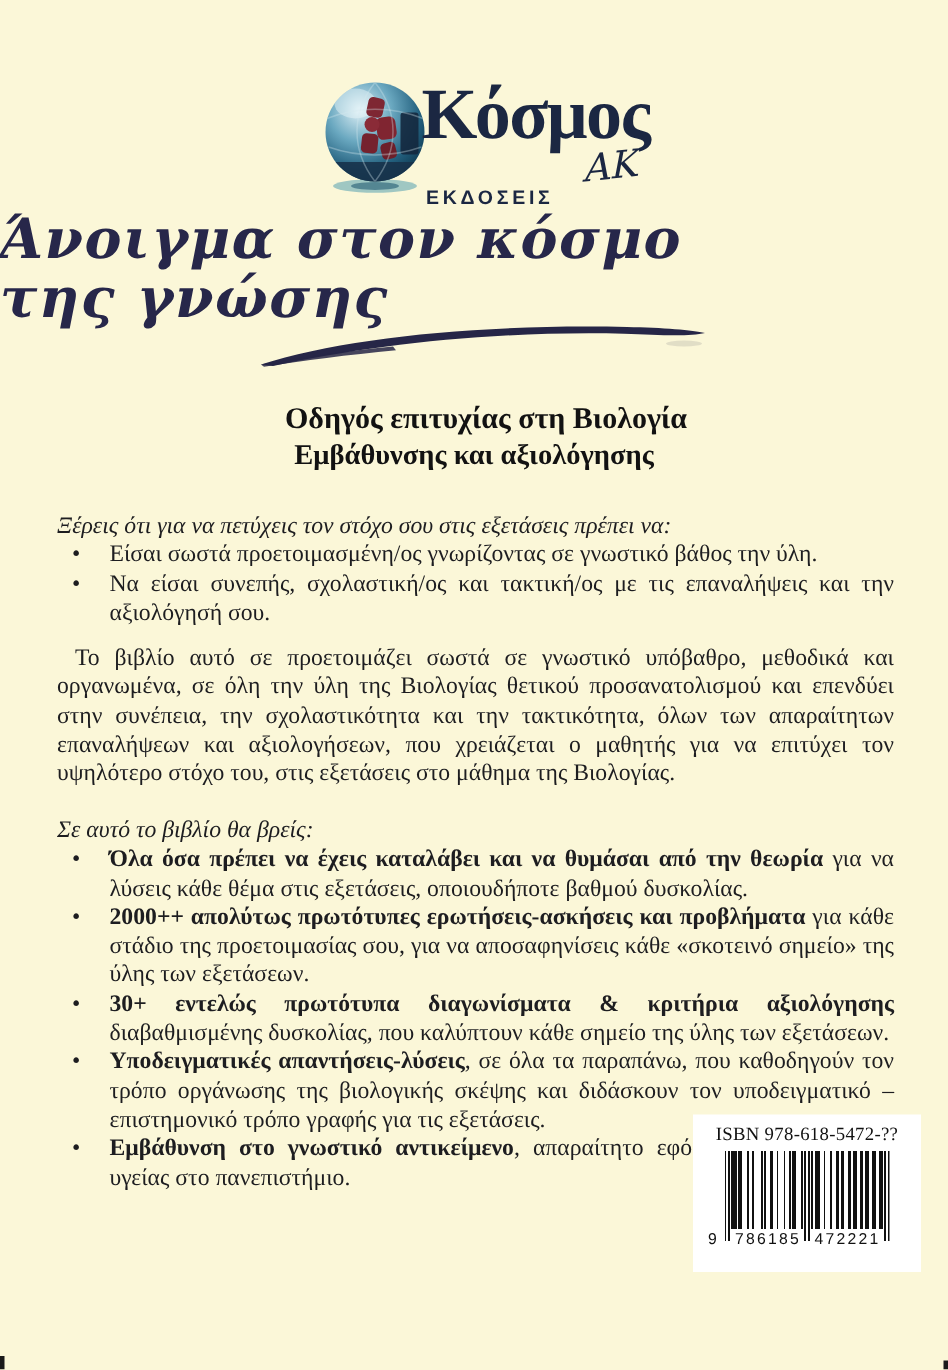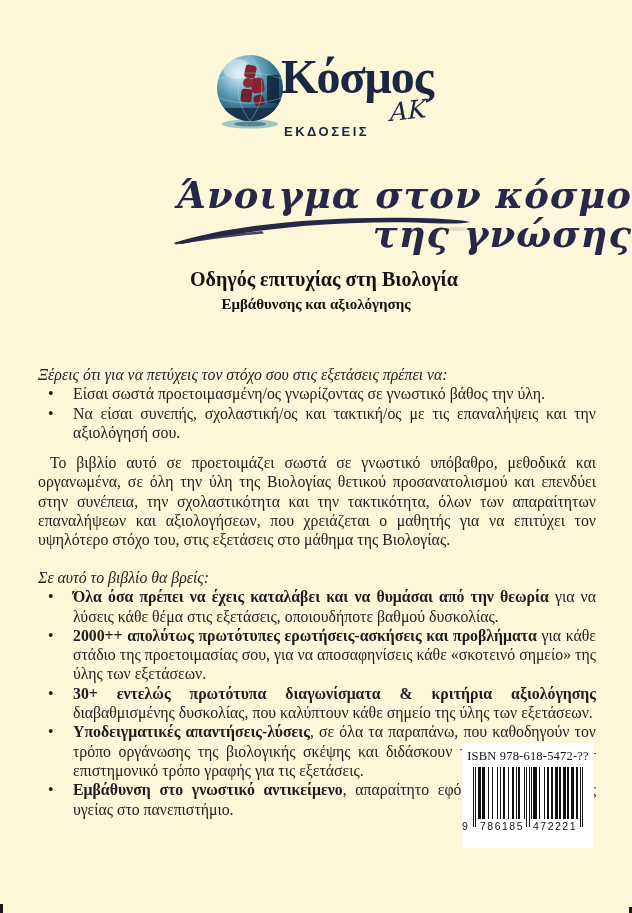--- a/index.html
+++ b/index.html
@@ -27,45 +27,45 @@
     letter-spacing:2.5px;color:var(--brand-navy);margin-top:24px;
   }
   .signature{
     position:absolute;left:390px;top:96px;
     font-family:"DejaVu Serif",serif;font-style:italic;font-size:25px;
     color:var(--brand-navy);transform:rotate(-6deg) skewX(-6deg);
   }
 
   
   .slogan{
-    position:absolute;top:140px;left:0;width:100%;text-align:right;
+    position:absolute;top:140px;left:0;width:100%;text-align:left;
     font-family:"DejaVu Serif",serif;font-style:italic;font-weight:bold;
-    font-size:37px;line-height:39px;color:var(--navy);letter-spacing:1px;margin-top:36px;
+    font-size:37px;line-height:39px;color:var(--navy);letter-spacing:1px;
   }
   .brush{position:absolute;left:170px;top:212px;width:302px;height:34px;}
 
   
   .title{position:absolute;top:267px;left:0;width:100%;text-align:center;color:#121212;}
   .title .l1{font-size:20px;font-weight:bold;line-height:24px;margin-left:16px;}
   .title .l2{font-size:20px;font-weight:bold;line-height:24px;margin-top:1px;}
-  .title .l3{font-size:15px;font-weight:bold;line-height:20px;margin-top:3px;}
-
-  
-  .content{position:absolute;left:38px;width:558px;font-size:15.8px;line-height:19.3px;margin-top:24px;}
+  .title .l3{font-size:19px;font-weight:bold;line-height:20px;margin-top:3px;}
+
+  
+  .content{position:absolute;left:38px;width:558px;font-size:15.8px;line-height:19.3px;}
   .lead{font-style:italic;}
   ul.blist{list-style:none;margin:0;padding:0;}
   ul.blist li{position:relative;padding-left:35px;text-align:justify;}
   ul.blist li::before{content:"\2022";position:absolute;left:10px;}
   .intro{top:341px;}
   .para{top:429px;text-align:justify;text-indent:12px;}
   .features{top:544px;}
 
   
   .isbn-box{
-    position:absolute;left:462px;top:743px;width:132px;height:105px;
+    position:absolute;left:462px;top:743px;width:152px;height:105px;
     background:var(--box);text-align:center;
   }
   .isbn-label{
     margin-top:6px;font-family:"Liberation Serif",serif;font-size:12.5px;
     letter-spacing:.2px;color:#111;white-space:nowrap;
   }
   .barcode{position:relative;width:110px;height:64px;margin:3px auto 0;}
   .barcode svg{position:absolute;left:0;top:0;width:110px;height:64px;}
   .bd{
     position:absolute;bottom:-1px;font-family:"Liberation Sans",sans-serif;

